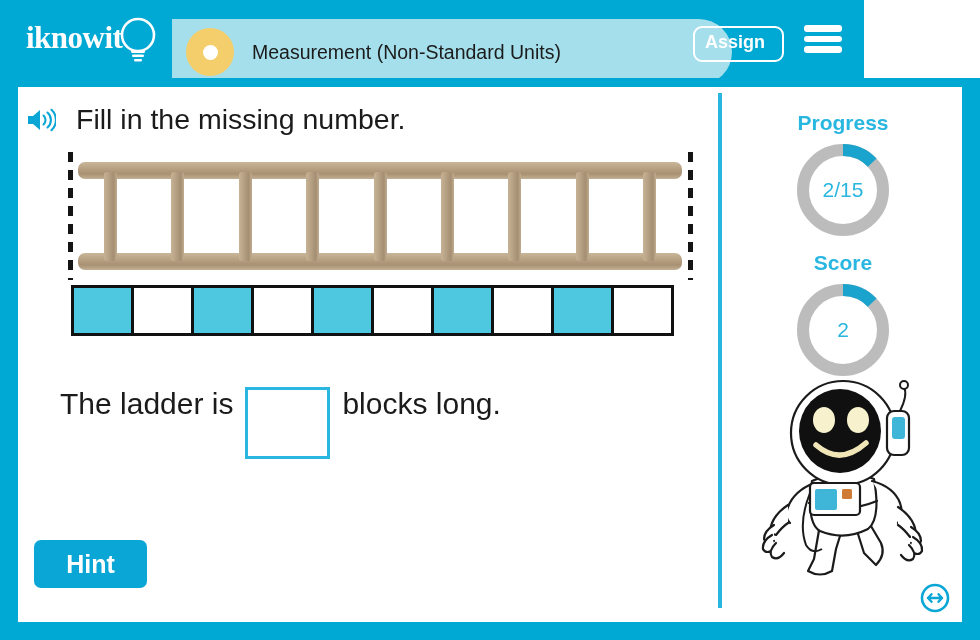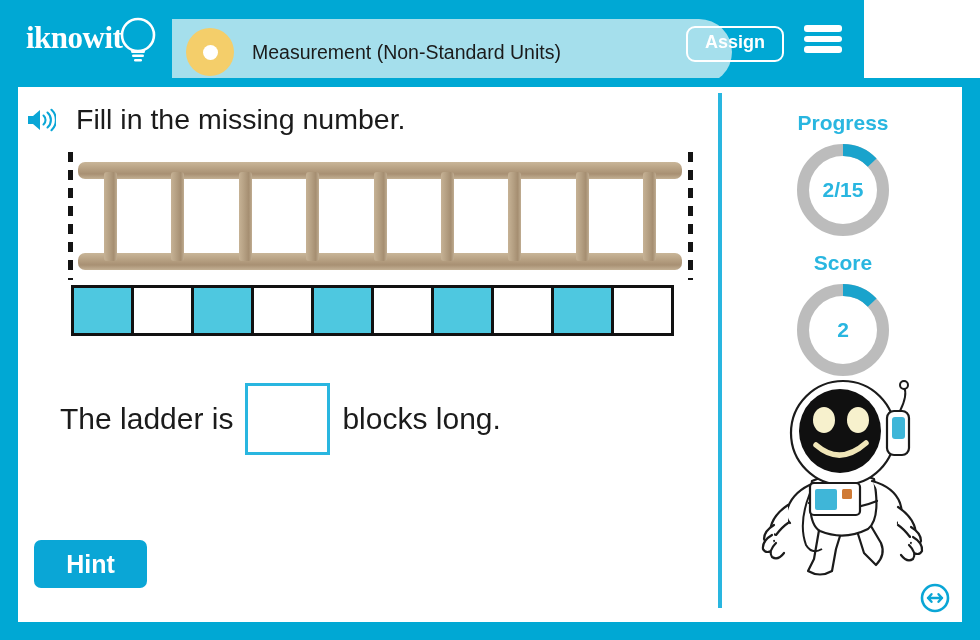--- a/index.html
+++ b/index.html
@@ -82,21 +82,21 @@
     align-items: center;
     font-size: 19.5px;
     color: #1b1b1b;
     font-family: "Liberation Sans", sans-serif;
     white-space: nowrap;
   }
 
   .assign-btn {
     position: absolute;
     right: 80px; top: 26px;
-    padding: 5px 17px 7px 17px;
+    padding: 5px 17px 7px 10px;
     border: 2px solid #ffffff;
     border-radius: 9px;
     color: #ffffff;
     font-size: 18px;
     font-weight: bold;
     background: transparent;
     cursor: pointer;
     font-family: "Liberation Sans", sans-serif;
     line-height: 1.1;
     text-align: center;
@@ -216,23 +216,23 @@
     width: 57px;
     height: 45px;
     box-sizing: border-box;
   }
   .block.on  { background: #4ec8e0; }
   .block.off { background: #ffffff; }
 
   
   .answer-row {
     position: absolute;
-    left: 42px; top: 292px;
-    display: flex;
-    align-items: center;
+    left: 42px; top: 300px;
+    display: flex;
+    align-items: flex-start;
     height: 80px;
   }
   .answer-text {
     font-size: 30px;
     color: #1b1b1b;
     font-family: "Liberation Sans", sans-serif;
     white-space: nowrap;
   }
   .answer-input {
     width: 85px;
@@ -304,21 +304,20 @@
   .ring-value {
     position: absolute;
     left: 0; top: 0;
     width: 102px; height: 102px;
     display: flex;
     align-items: center;
     justify-content: center;
     font-size: 21px;
     color: #29b6e0;
     font-family: "Liberation Sans", sans-serif;
-    font-weight: bold;
   }
 
   .astronaut {
     position: absolute;
     left: 24px; top: 286px;
     width: 190px; height: 210px;
   }
 
   .nav-next {
     position: absolute;

